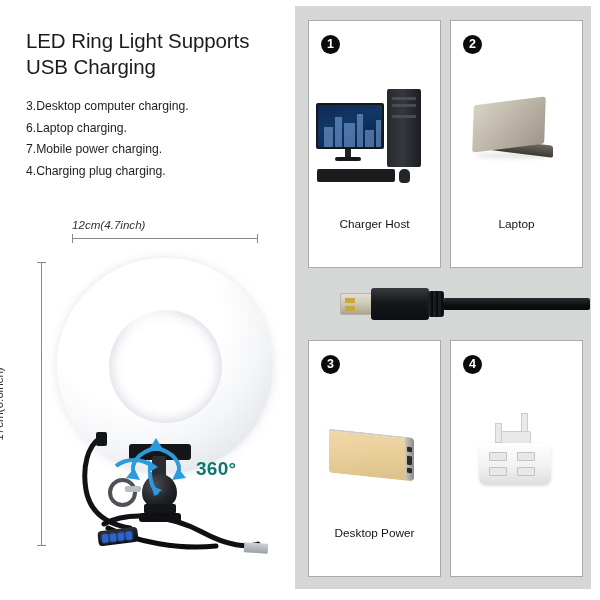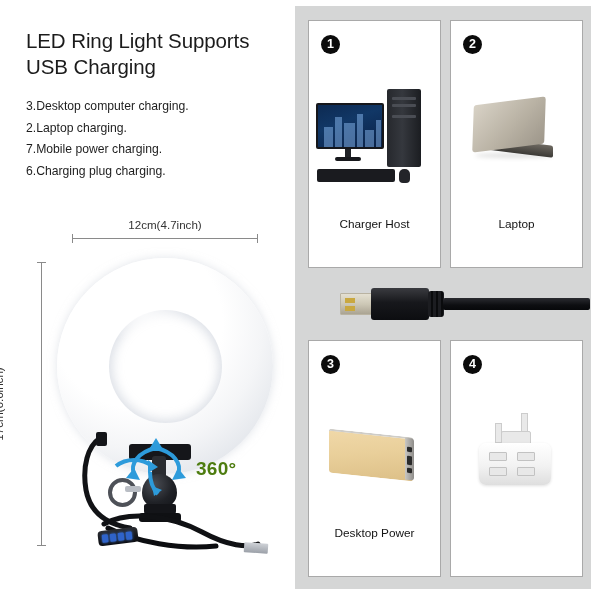--- a/index.html
+++ b/index.html
@@ -51,24 +51,25 @@
     white-space: nowrap;
   }
 
   
   #dim-width-wrap {
     position: absolute;
     left: 72px; top: 218px;
     width: 186px;
   }
   #dim-width-label {
-    text-align: center;
+    text-align: left;
     font-size: 11.6px;
     color: #333333;
     margin-bottom: 3px;
+    font-style: italic;
   }
   #dim-width-line {
     position: relative;
     height: 9px;
   }
   #dim-width-line::before {
     content: "";
     position: absolute;
     left: 0; right: 0; top: 4px;
     border-top: 1px solid #8a8a8a;
@@ -210,21 +211,21 @@
   #rot-arrows {
     position: absolute;
     left: 104px; top: 432px;
     width: 104px; height: 66px;
   }
   #rot-360-label {
     position: absolute;
     left: 196px; top: 458px;
     font-size: 19px;
     font-weight: 700;
-    color: #4d7c0f;
+    color: #0f766e;
     letter-spacing: 0.3px;
   }
 
   
   #cable-svg {
     position: absolute;
     left: 52px; top: 432px;
     width: 230px; height: 130px;
   }
   #inline-ctrl {
@@ -499,23 +500,23 @@
 <body>
 
 <div id="root">
 
   <div id="left-column">
 
     <div id="headline">LED Ring Light Supports USB Charging</div>
 
     <div id="feature-list">
       <div class="feature-item">3.Desktop computer charging.</div>
-      <div class="feature-item">2.Laptop charging.</div>
+      <div class="feature-item">6.Laptop charging.</div>
       <div class="feature-item">7.Mobile power charging.</div>
-      <div class="feature-item">6.Charging plug charging.</div>
+      <div class="feature-item">4.Charging plug charging.</div>
     </div>
 
     <div id="dim-width-wrap">
       <div id="dim-width-label">12cm(4.7inch)</div>
       <div id="dim-width-line">
         <span class="wcap l"></span>
         <span class="wcap r"></span>
       </div>
     </div>
 

